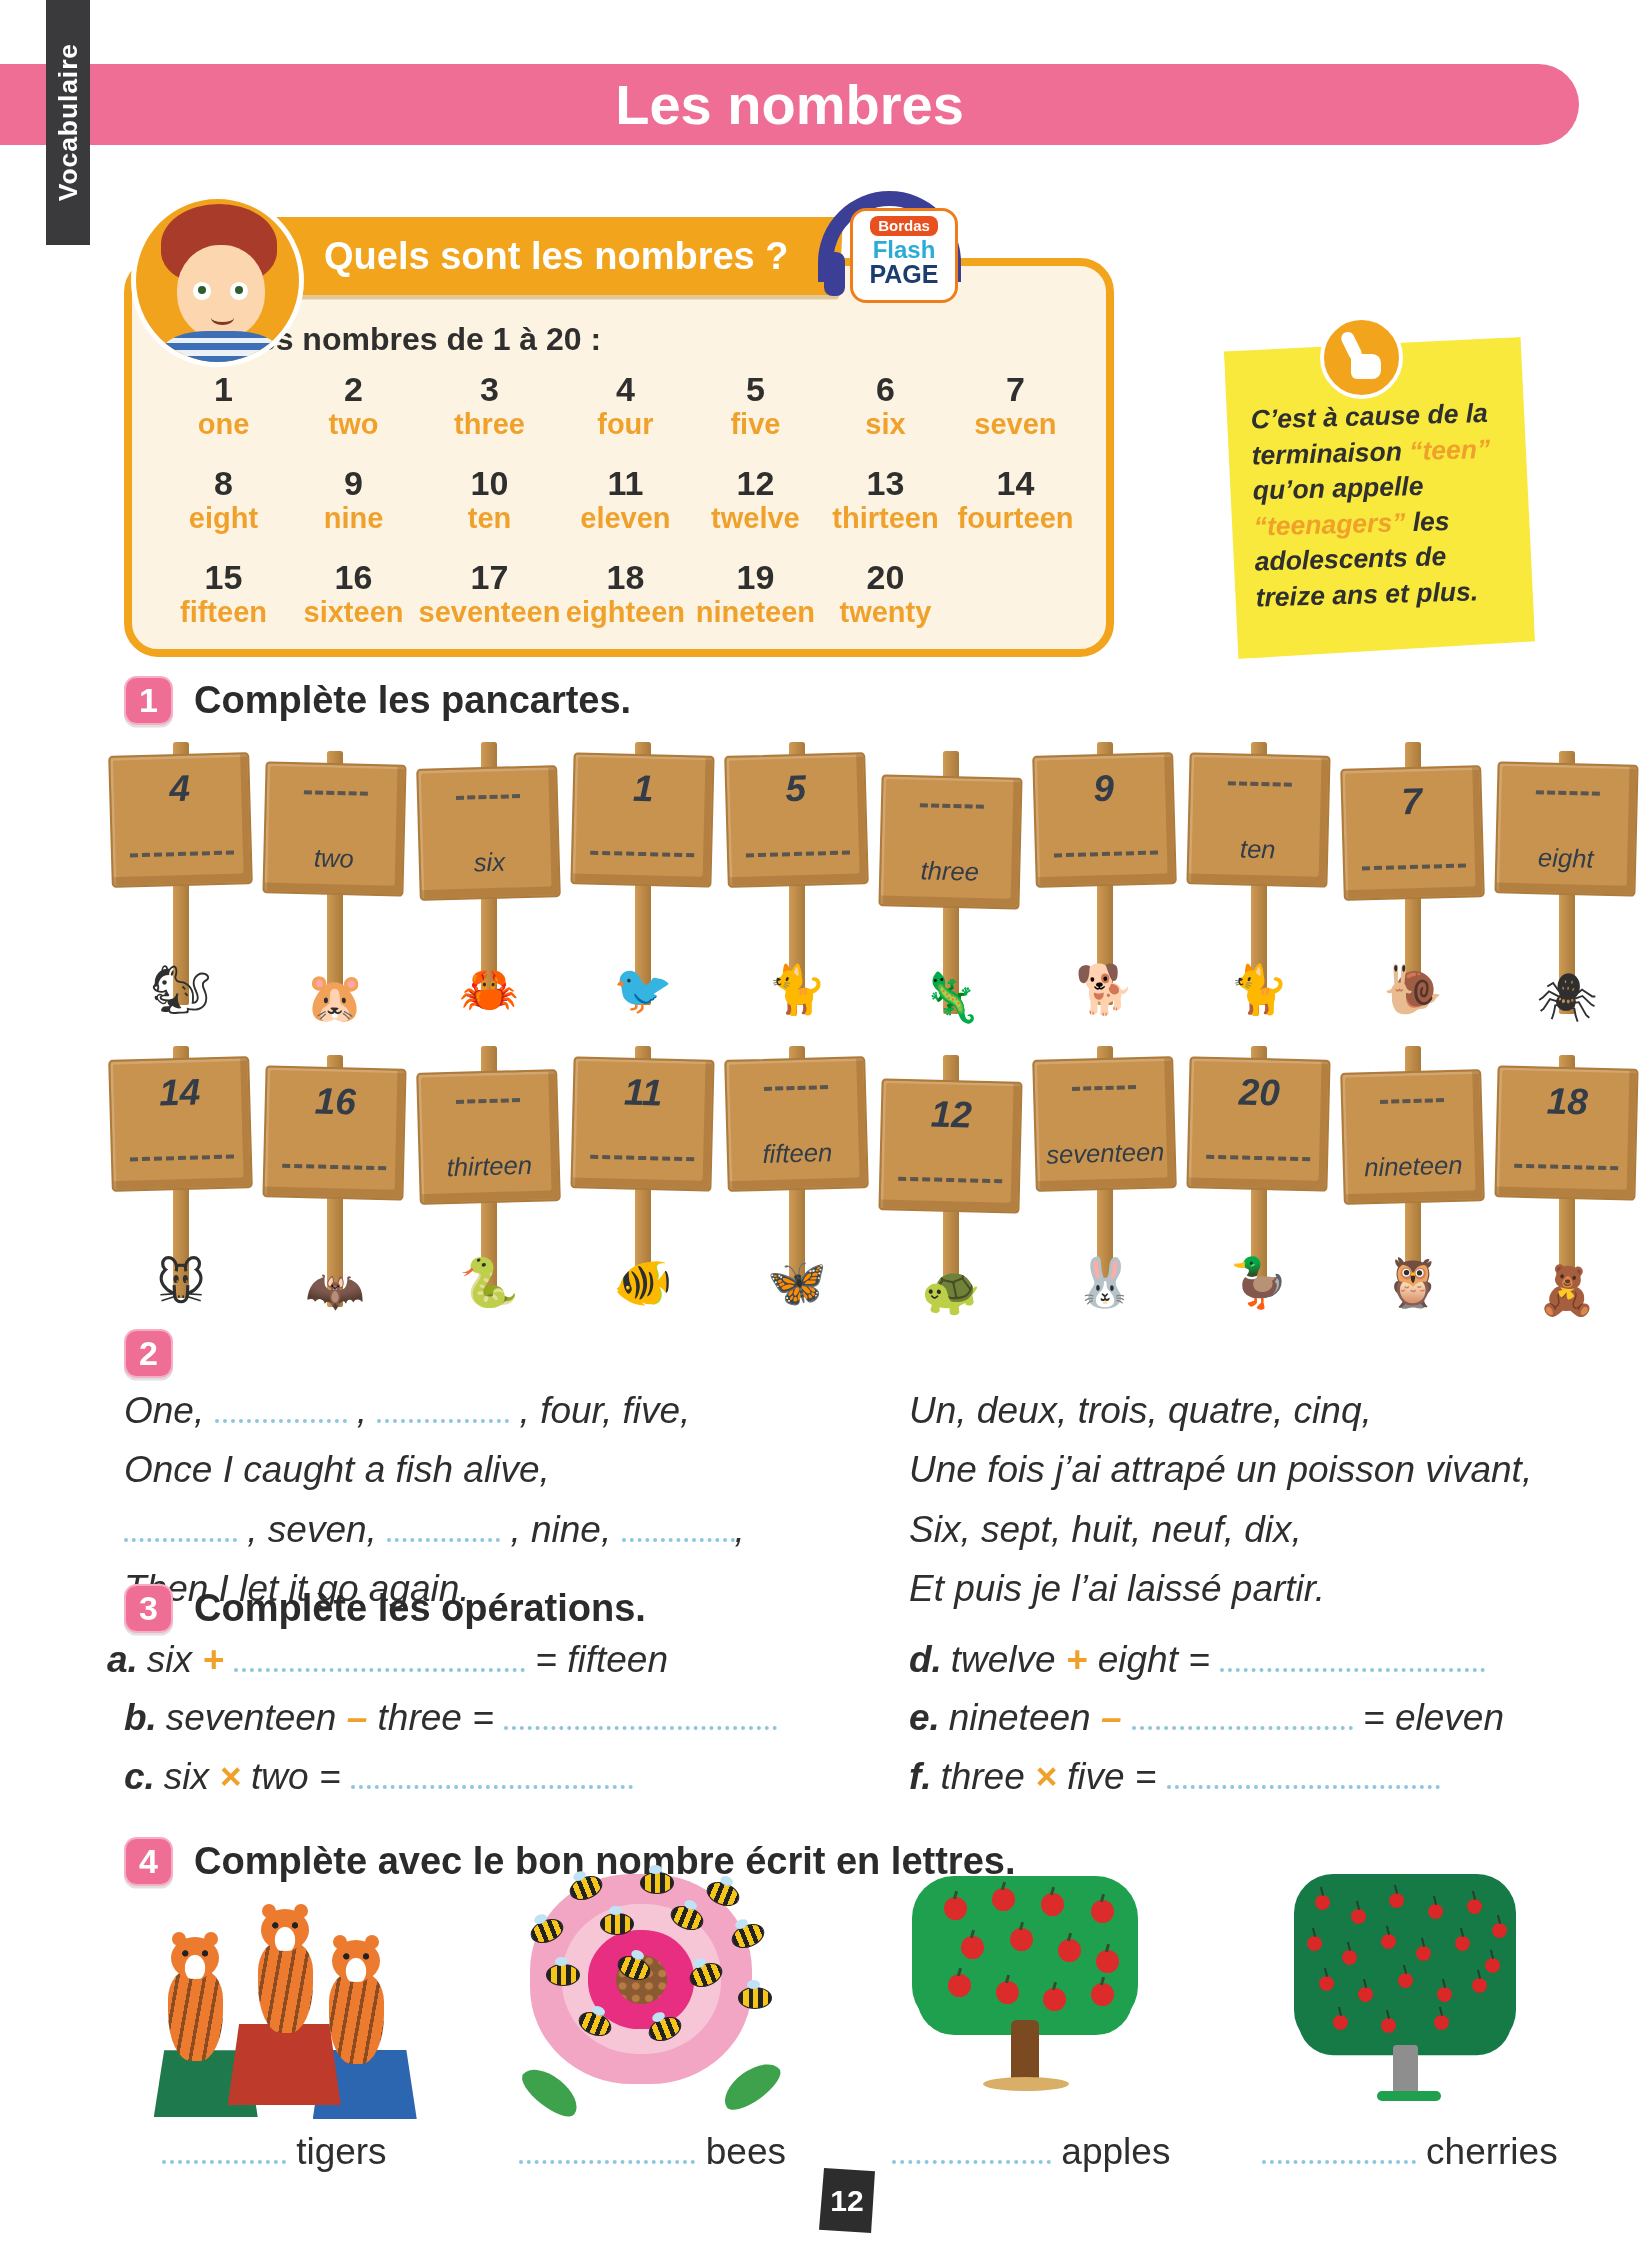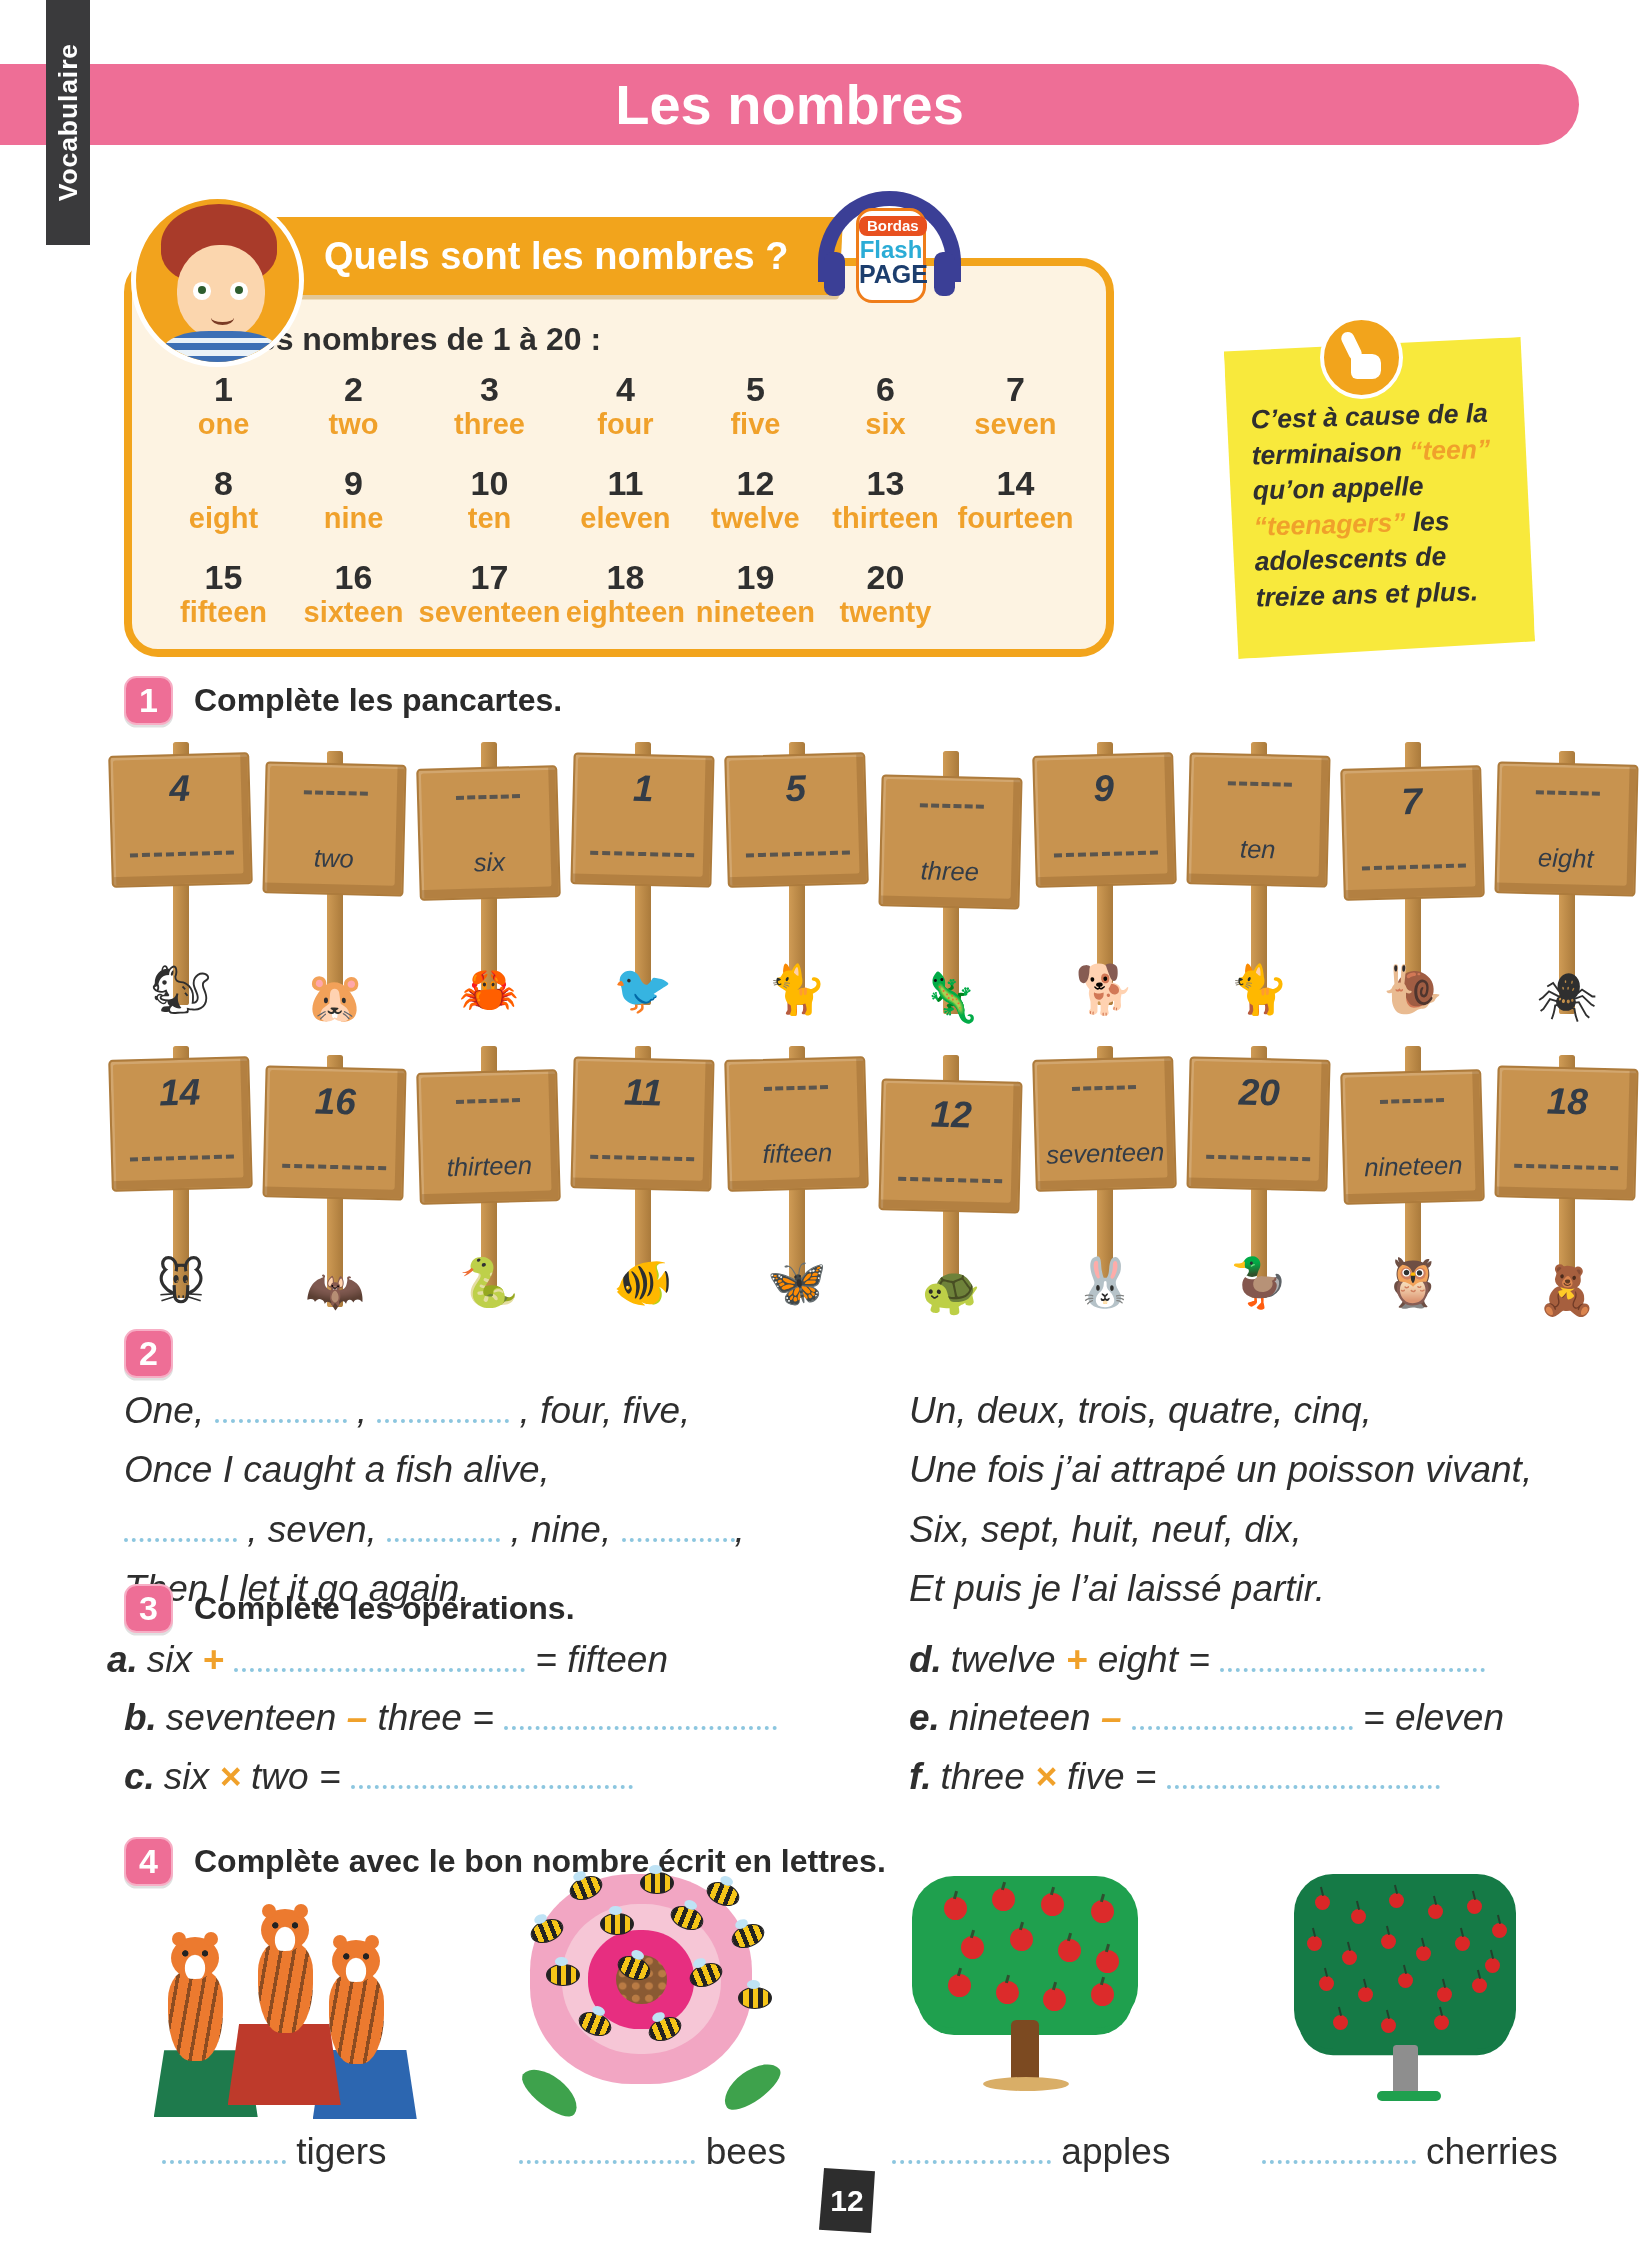--- a/index.html
+++ b/index.html
@@ -40,21 +40,21 @@
   .q-banner{position:absolute;left:272px;top:217px;width:569px;height:78px;background:#f2a41c;
            transform:skewX(-3deg);border-radius:3.5px;display:flex;align-items:center;justify-content:center;
            box-shadow:0 4.4px 0 rgba(176,118,12,.35);z-index:3;}
   .q-banner span{color:#fff;font-size:38px;font-weight:bold;transform:skewX(3deg);}
 
   .flash-logo{position:absolute;left:840px;top:203px;width:97px;height:106px;z-index:4;}
   .hp-arc{position:absolute;left:-22px;top:-12.4px;width:113px;height:76px;border:15px solid #3b3f96;
            border-bottom:none;border-radius:75px 75px 0 0;}
   .hp-ear{position:absolute;top:49px;width:21px;height:44px;background:#3b3f96;border-radius:8.8px;z-index:1;}
   .hp-ear.l{left:-16px;} .hp-ear.r{right:-17.6px;}
-  .logo-card{position:absolute;left:16px;top:5.3px;width:70px;height:95px;background:#fff;border:3.5px solid #ef7d1a;
+  .logo-card{position:absolute;left:10px;top:5.3px;width:108px;height:95px;background:#fff;border:3.5px solid #ef7d1a;
            border-radius:16px;box-sizing:border-box;z-index:2;text-align:center;}
   .bordas-pill{margin:4.4px auto 0.9px;width:fit-content;background:#e8501f;color:#fff;font-size:15px;
            font-weight:bold;padding:1.8px 8px;border-radius:8px;}
   .logo-flash{color:#2bacd6;font-size:24px;font-weight:bold;line-height:1.05;}
   .logo-page{color:#1c3e6e;font-size:25px;font-weight:bold;line-height:1.0;}
 
   
   .note{position:absolute;left:1228px;top:341px;width:303px;height:314px;background:#f8e93c;
            transform:rotate(-1.6deg);padding:58px 23px 17.6px 25px;box-sizing:border-box;z-index:1;
            clip-path:polygon(0 2%,98% 0,100% 97%,2% 100%);}
@@ -64,21 +64,21 @@
            border:4.4px solid #fff;box-sizing:border-box;z-index:2;}
   .th-up{position:absolute;left:21px;top:10.6px;width:13.2px;height:30px;background:#fff;border-radius:7px;
            transform:rotate(-26deg);}
   .th-fist{position:absolute;left:26.5px;top:34px;width:30px;height:25px;background:#fff;border-radius:4.4px 8.8px 8.8px 6.2px;}
 
   
   .ex-head{position:absolute;display:flex;align-items:center;gap:21px;}
   .ex-badge{width:49px;height:49px;background:#ee6e96;border:2.6px solid #f7aec5;border-radius:12.4px;
            box-sizing:border-box;display:flex;align-items:center;justify-content:center;
            color:#fff;font-size:34px;font-weight:bold;box-shadow:0 2.6px 0 rgba(0,0,0,.12);}
-  .ex-title{font-size:32px;font-weight:bold;color:#2b2b2b;}
+  .ex-title{font-size:38px;font-weight:bold;color:#2b2b2b;}
 
   
   .signs-row{position:absolute;left:104px;width:1547px;display:flex;}
   .sign-slot{position:relative;width:154px;flex:0 0 154px;height:100%;}
   .pole{position:absolute;left:50%;transform:translateX(-50%);top:7px;bottom:32px;width:16px;
            background:linear-gradient(90deg,#cf9b55,#aa7a3b);z-index:0;border-radius:2.6px;}
   .board{position:absolute;top:19.4px;left:6.2px;width:141px;height:132px;background:#c8934f;
            border:2.6px solid #ad7b3c;border-radius:4.4px;box-sizing:border-box;z-index:1;
            box-shadow:inset -7px -8.8px 0 rgba(104,62,17,.22),inset 2.6px 2.6px 0 rgba(255,255,255,.18);
            display:flex;flex-direction:column;align-items:center;justify-content:space-between;

